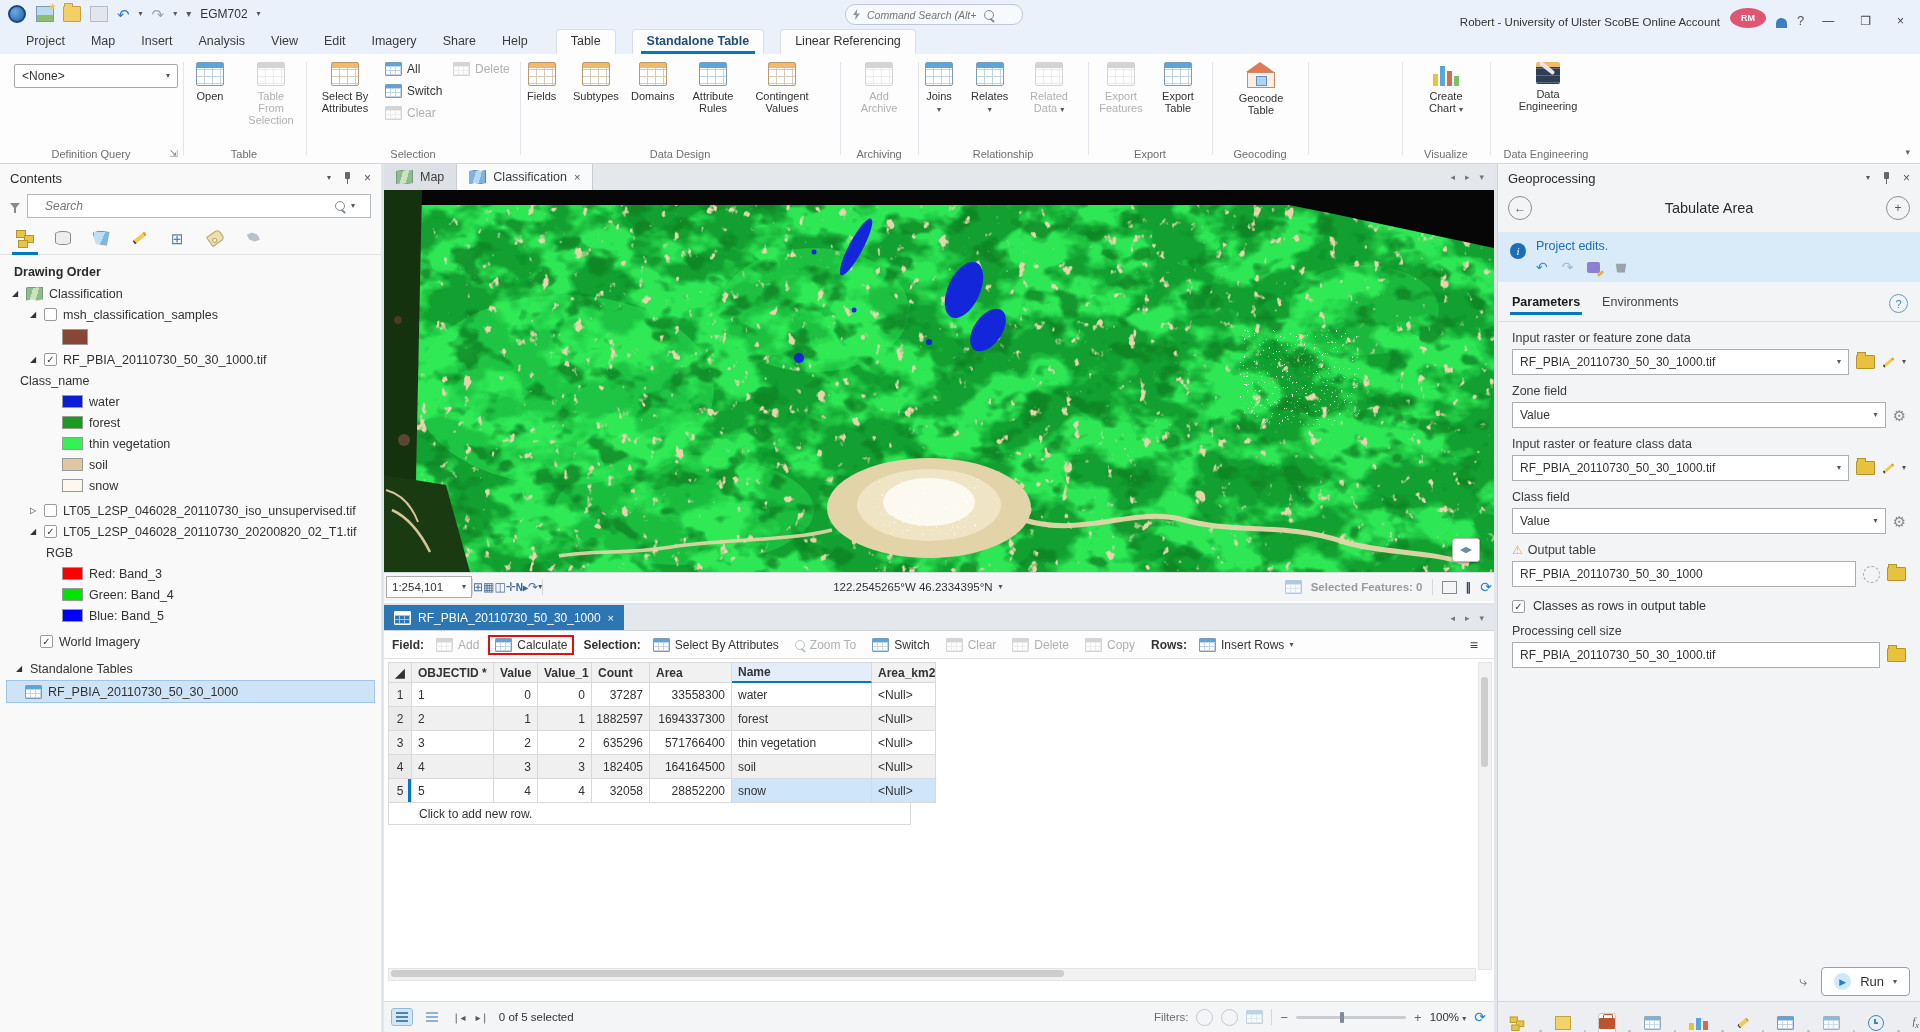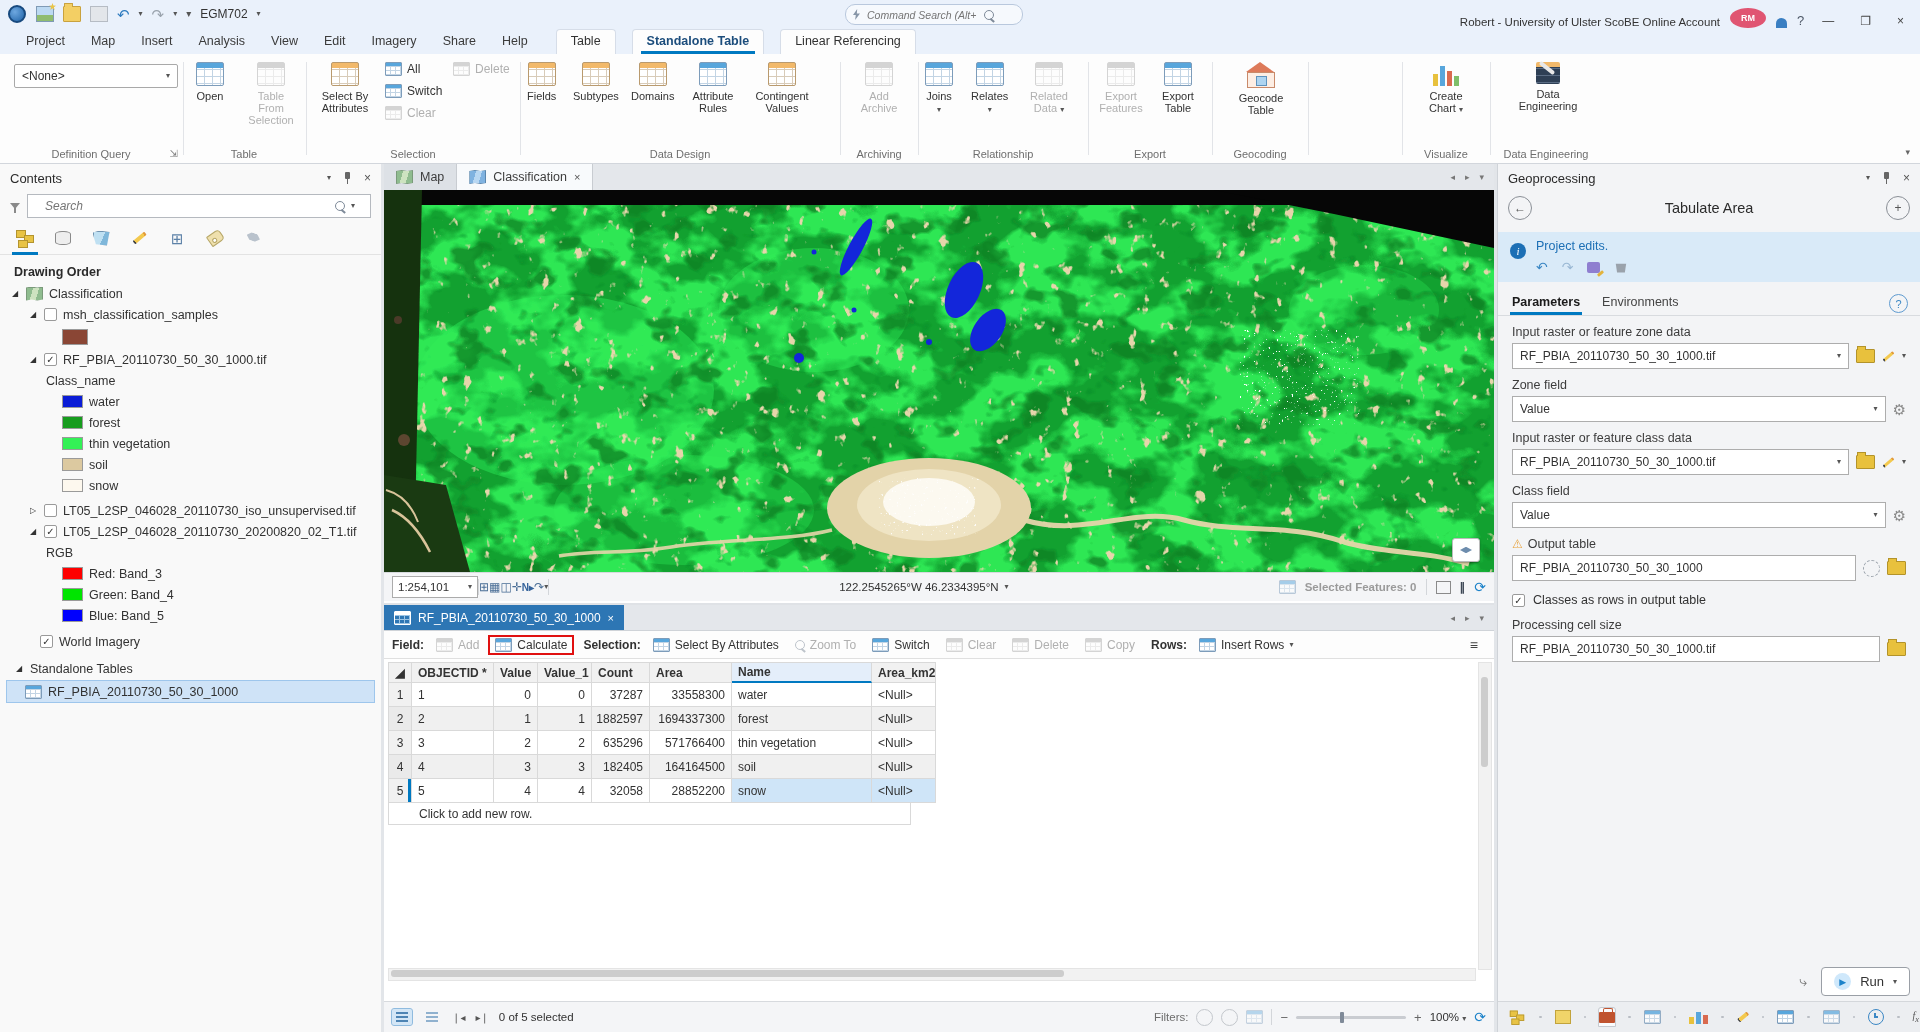--- a/index.html
+++ b/index.html
@@ -111,21 +111,21 @@
 
   
   #maptabs{top:0;left:0;right:0;height:26px;background:#e4e7eb;display:flex;align-items:stretch;border-bottom:1px solid #cfd3d8;}
   .doctab{display:inline-flex;align-items:center;gap:7px;padding:0 12px;font-size:12.5px;background:#dde1e6;border-right:1px solid #c8ccd1;color:#3d3d3d;}
   .doctab.active{background:#f8fafc;}
   .tabctl{margin-left:auto;display:flex;align-items:center;gap:10px;padding:0 10px;color:#777;font-size:9px;}
   #mapcanvas{top:26px;left:0;right:0;height:382px;background:#0c0c0c;}
   #mapcanvas svg{display:block;width:100%;height:100%;}
   .basemapbtn{position:absolute;right:14px;bottom:10px;width:26px;height:22px;background:#fff;border:1px solid #bbb;border-radius:3px;display:flex;align-items:center;justify-content:center;box-shadow:0 1px 2px rgba(0,0,0,.35);}
   .layersico{width:12px;height:4px;background:#6d8cad;clip-path:polygon(50% 0,100% 50%,50% 100%,0 50%);transform:scaleY(1.6);}
-  #mapstatus{top:408px;left:0;right:0;height:28px;background:#f4f5f7;border-top:1px solid #d7dade;display:flex;align-items:center;padding:0 8px;font-size:11.5px;}
+  #mapstatus{top:408px;left:0;right:0;height:28px;background:#f4f5f7;border-top:1px solid #d7dade;display:flex;align-items:center;padding:0 2px;font-size:11.5px;}
   .scalebox{width:74px;height:20px;border:1px solid #ababab;background:#fff;display:flex;align-items:center;justify-content:space-between;padding:0 5px;font-size:11.5px;}
   .msico{font-size:12px;color:#4a6e96;}
   .vdiv{width:1px;height:16px;background:#d3d6da;}
 
   
   #tablepane{top:439px;left:0;right:0;bottom:0;background:#fff;border-top:2px solid #dfe2e6;}
   #tabletabs{height:25px;background:#e4e7eb;display:flex;align-items:stretch;border-bottom:1px solid #cfd3d8;}
   .dtab-active{background:#2d76b4;color:#fff;display:inline-flex;align-items:center;gap:7px;padding:0 10px;font-size:12px;}
   .dtab-active .tis{border-color:#fff;background-image:linear-gradient(#fff 0 3px,rgba(0,0,0,0) 3px),repeating-linear-gradient(to bottom,rgba(45,118,180,0) 0 3px,#9cc4e4 3px 4px),repeating-linear-gradient(to right,rgba(45,118,180,0) 0 4px,#9cc4e4 4px 5px);background-color:#2d76b4;}
   #ttoolbar{height:27px;display:flex;align-items:center;gap:4px;padding:0 8px;border-bottom:1px solid #e0e0e0;font-size:12px;background:#fdfdfd;}
@@ -168,42 +168,42 @@
   .circbtn{width:22px;height:22px;border:1.4px solid #8a8f96;border-radius:50%;display:flex;align-items:center;justify-content:center;font-size:12px;color:#555;flex:none;}
   .gptitle{flex:1;text-align:center;font-size:14.5px;color:#2b2b2b;}
   #gpbanner{margin:6px 0;background:#d9eaf8;padding:7px 12px;display:flex;gap:10px;}
   .infoico{width:16px;height:16px;border-radius:50%;background:#1c6fb5;color:#fff;font-size:11px;display:flex;align-items:center;justify-content:center;font-style:italic;font-family:"Liberation Serif",serif;flex:none;margin-top:4px;}
   .bannertxt{color:#1c6fb5;font-size:12.5px;}
   .bannericons{display:flex;gap:14px;margin-top:6px;font-size:14px;color:#3b87c4;align-items:center;}
   .miniico{width:13px;height:11px;display:inline-block;}
   .savemini{background:#8f7fd0;border-radius:2px;position:relative;}
   .trashmini{background:#9aa2ab;clip-path:polygon(10% 20%,90% 20%,80% 100%,20% 100%);position:relative;}
   .editdot::after{content:"";position:absolute;right:-4px;bottom:-2px;width:7px;height:3px;background:#e3b33c;transform:rotate(-40deg);border-radius:1px;}
-  #gptabs{display:flex;align-items:center;gap:18px;padding:4px 12px 0;border-bottom:1px solid #d8dbdf;}
+  #gptabs{display:flex;align-items:center;gap:18px;padding:4px 12px 6px;border-bottom:1px solid #d8dbdf;}
   .gptab{padding:3px 2px 6px;font-size:12.5px;color:#444;position:relative;}
   .gptab.active{font-weight:bold;color:#1b1b1b;}
   .gptab.active::after{content:"";position:absolute;left:0;right:0;bottom:0;height:3px;background:#0079c1;}
   .qmark{margin-left:auto;width:17px;height:17px;border-radius:50%;border:1.4px solid #5f9bd0;color:#3b87c4;font-size:11px;display:flex;align-items:center;justify-content:center;}
   .param{padding:9px 14px 0;}
   .plabel{font-size:12.5px;color:#3c3c3c;padding-bottom:4px;display:flex;align-items:center;gap:5px;}
   .prow{display:flex;align-items:center;gap:7px;}
   .pcombo{flex:1;height:24px;border:1px solid #adadad;background:#fff;display:flex;align-items:center;justify-content:space-between;padding:0 7px;font-size:12px;}
   .ptext{flex:1;height:24px;border:1px solid #adadad;background:#fff;display:flex;align-items:center;padding:0 7px;font-size:12px;}
   .fico{width:17px;height:12px;background:#e8c13d;border:1px solid #b3932a;border-radius:1px;position:relative;flex:none;}
   .fico::before{content:"";position:absolute;top:-4px;left:0;width:7px;height:3px;background:#e8c13d;border:1px solid #b3932a;border-bottom:none;}
   .gear{font-size:15px;color:#8a8a8a;line-height:1;}
   .pencil-sm{width:13px;height:3px;background:linear-gradient(90deg,#444 12%,#f3c94f 12% 85%,#e29a3a 85%);transform:rotate(-40deg);border-radius:1px;}
   .warn{color:#e8a33d;font-size:12px;}
   .histico{width:15px;height:15px;border:1.4px dashed #9aa2ab;border-radius:50%;position:relative;flex:none;}
   .gpcheck{display:flex;align-items:center;gap:8px;padding:12px 14px 2px;font-size:12.5px;}
   #runrow{position:absolute;right:10px;bottom:36px;display:flex;align-items:center;gap:14px;}
   .sendico{font-size:14px;color:#777;}
   .runbtn{display:inline-flex;align-items:center;gap:9px;height:27px;padding:0 12px;border:1px solid #9a9fa6;border-radius:4px;background:#fff;font-size:13px;}
   .play{width:17px;height:17px;border-radius:50%;background:#cfe8fb;color:#1c82c9;display:flex;align-items:center;justify-content:center;font-size:9px;}
-  #dockstrip{position:absolute;left:0;right:0;bottom:0;height:30px;background:#eceef1;border-top:1px solid #d4d7db;display:flex;align-items:center;gap:13px;padding:0 10px;}
+  #dockstrip{position:absolute;left:0;right:0;bottom:0;height:30px;background:#eceef1;border-top:1px solid #d4d7db;display:flex;align-items:flex-end;gap:13px;padding:0 10px;}
   .dock{width:20px;height:18px;display:flex;align-items:center;justify-content:center;position:relative;font-size:13px;}
   .dock.sel{background:#fafbfc;outline:1px solid #c6cad0;border-radius:2px 2px 0 0;}
   .toolbox{width:16px;height:11px;background:#c0532f;border-radius:1px;position:relative;}
   .toolbox::before{content:"";position:absolute;left:4px;top:-4px;width:8px;height:3px;border:1.6px solid #c0532f;border-bottom:none;border-radius:2px 2px 0 0;}
   .note{width:14px;height:12px;background:#f0d469;border:1px solid #c2a33c;position:relative;}
   .clockico{width:14px;height:14px;border:1.6px solid #3b87c4;border-radius:50%;position:relative;}
   .clockico::before{content:"";position:absolute;left:5px;top:2.5px;width:1.6px;height:4.5px;background:#3b87c4;}
   .clockico::after{content:"";position:absolute;left:5px;top:6px;width:4px;height:1.6px;background:#3b87c4;}
   .fxico{font-size:10px;font-style:italic;color:#555;font-family:"Liberation Serif",serif;}
   .dotsep{width:2.5px;height:2.5px;border-radius:50%;background:#b9bdc3;flex:none;}
@@ -469,21 +469,21 @@
       <span>msh_classification_samples</span>
     </div>
     <div class="trow" style="padding-left:62px;height:24px;">
       <span class="sw big" style="background: rgb(138, 70, 53);"></span>
     </div>
     <div class="trow" style="padding-left:28px;">
       <span class="ex">◢</span>
       <span class="cb">✓</span>
       <span>RF_PBIA_20110730_50_30_1000.tif</span>
     </div>
-    <div class="trow" style="padding-left:46px;">
+    <div class="trow" style="padding-left:20px;">
       <span>Class_name</span>
     </div>
     <div class="trow" style="padding-left:62px;">
       <span class="sw" style="background: rgb(10, 28, 214);"></span>
       <span>water</span>
     </div>
     <div class="trow" style="padding-left:62px;">
       <span class="sw" style="background: rgb(23, 156, 30);"></span>
       <span>forest</span>
     </div>

